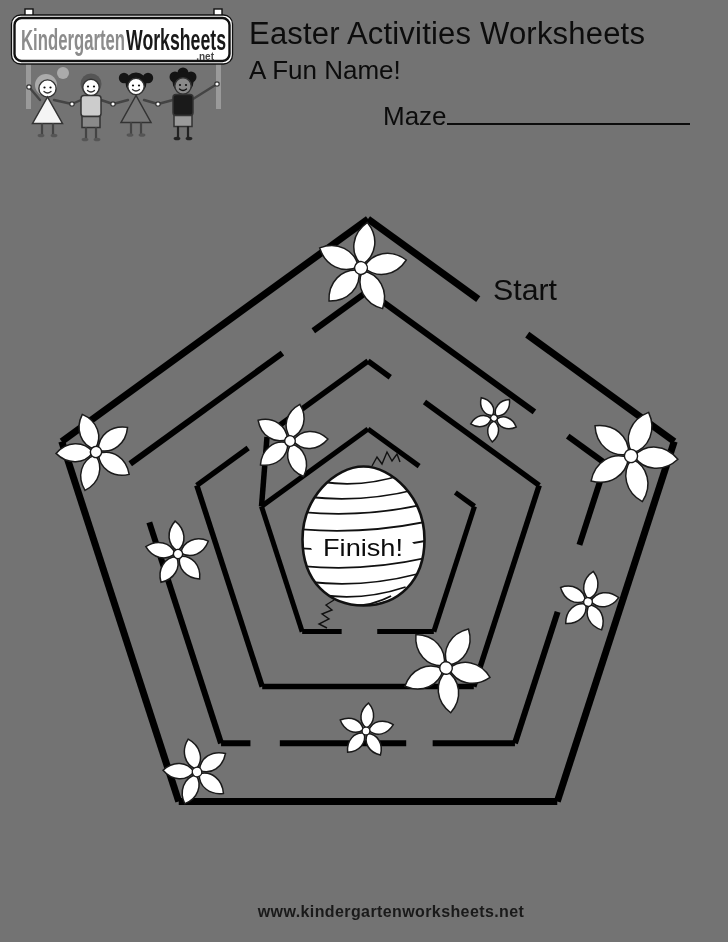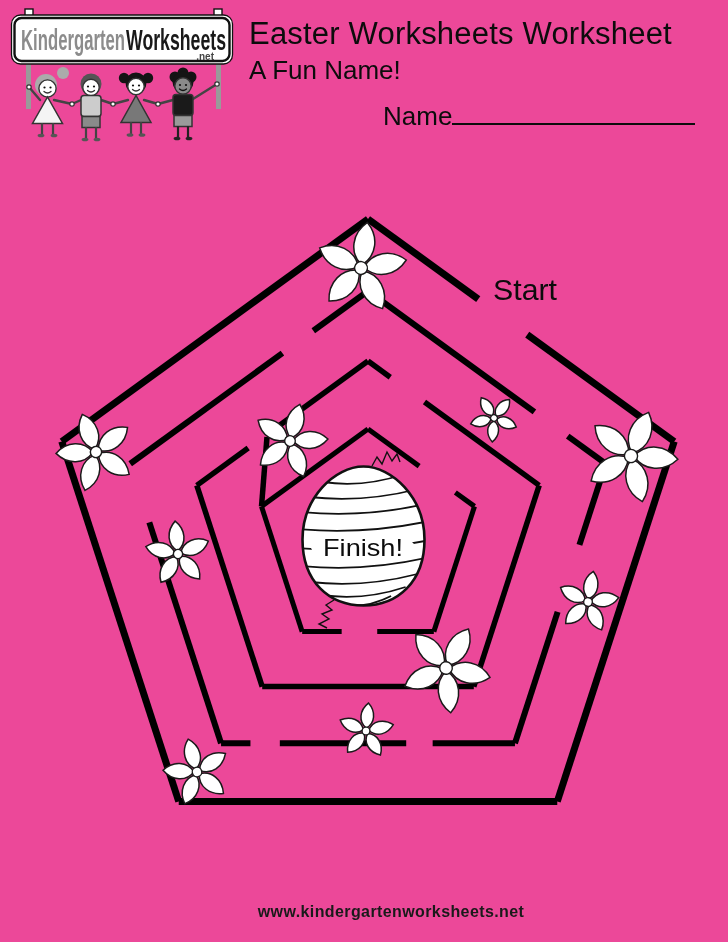--- a/index.html
+++ b/index.html
@@ -1,17 +1,17 @@
 <!DOCTYPE html>
 <html><head>
 <meta charset="utf-8">
 <style>
   html,body{margin:0;padding:0;background:#fff;}
   body{font-family:"Liberation Sans", sans-serif;}
-  #page{position:relative;width:728px;height:942px;background:#ec4899;overflow:hidden;}
+  #page{position:relative;width:728px;height:942px;background:#737373;overflow:hidden;}
   #title{position:absolute;left:249px;top:16px;font-size:31px;color:#0c0c0c;letter-spacing:0.2px;}
   #subtitle{position:absolute;left:249px;top:55px;font-size:26px;color:#0c0c0c;}
   #name-row{position:absolute;left:383px;top:101px;font-size:26px;color:#0c0c0c;white-space:nowrap;}
   #name-line{display:inline-block;width:243px;height:22px;border-bottom:2.5px solid #0c0c0c;vertical-align:baseline;}
   #maze-svg{position:absolute;left:0;top:0;width:728px;height:942px;}
   #logo-svg{position:absolute;left:0;top:0;width:242px;height:152px;}
   #footer{position:absolute;left:0;top:903px;width:728px;text-align:center;
           font-size:16px;letter-spacing:0.4px;color:#1a1a1a;font-weight:bold;padding-left:27px;}
   .svg-label{font-family:"Liberation Sans", sans-serif;}
 </style>
@@ -102,24 +102,24 @@
         <ellipse cx="189" cy="138.5" rx="3.4" ry="1.8" fill="#222"></ellipse>
     </g>
 
     <circle cx="72" cy="104" r="2.2" fill="#fff" stroke="#333" stroke-width="1.2"></circle>
     <circle cx="113" cy="104" r="2.2" fill="#fff" stroke="#333" stroke-width="1.2"></circle>
     <circle cx="158" cy="104" r="2.2" fill="#fff" stroke="#333" stroke-width="1.2"></circle>
     <circle cx="29" cy="87" r="2.2" fill="#fff" stroke="#333" stroke-width="1.2"></circle>
     <circle cx="217" cy="84" r="2.2" fill="#fff" stroke="#333" stroke-width="1.2"></circle>
   </svg>
 
-  <div id="title">Easter Worksheets Worksheet</div>
+  <div id="title">Easter Activities Worksheets</div>
   <div id="subtitle">A Fun Name!</div>
   <div id="name-row">
-    <span>Name</span><span id="name-line"></span>
+    <span>Maze</span><span id="name-line"></span>
   </div>
 
   <svg id="maze-svg" viewBox="0 0 728 942">
     <g id="maze-walls">
         <line x1="368" y1="219" x2="478.2464713689342" y2="299.0987500120561" stroke="#000000" stroke-width="7" stroke-linecap="butt"></line>
         <line x1="527.2449030884604" y1="334.6981944618588" x2="674.2401982470394" y2="441.49652781126696" stroke="#000000" stroke-width="7" stroke-linecap="butt"></line>
         <line x1="674.2401982470394" y1="441.49652781126696" x2="557.2668512381763" y2="801.5034721887331" stroke="#000000" stroke-width="7" stroke-linecap="butt"></line>
         <line x1="557.2668512381763" y1="801.5034721887331" x2="178.7331487618237" y2="801.5034721887331" stroke="#000000" stroke-width="7" stroke-linecap="butt"></line>
         <line x1="178.73314876182368" y1="801.5034721887331" x2="61.759801752960584" y2="441.49652781126684" stroke="#000000" stroke-width="7" stroke-linecap="butt"></line>
         <line x1="61.759801752960584" y1="441.49652781126684" x2="368" y2="219" stroke="#000000" stroke-width="7" stroke-linecap="butt"></line>

